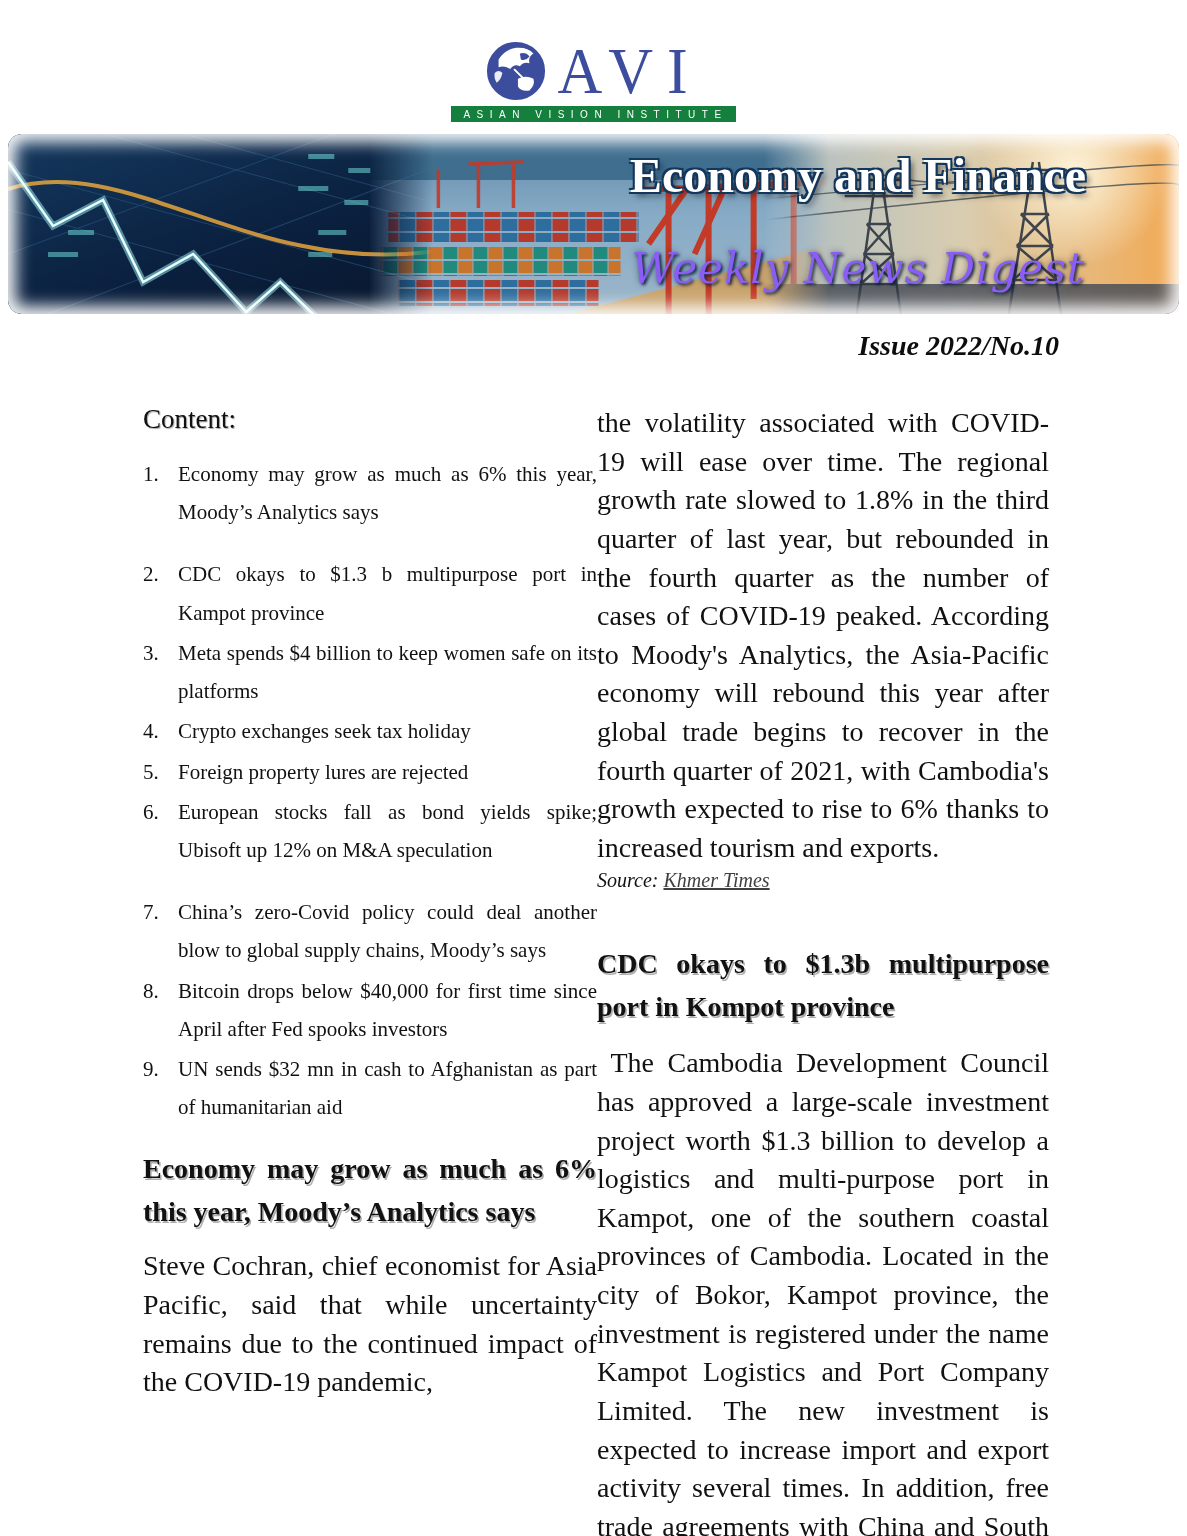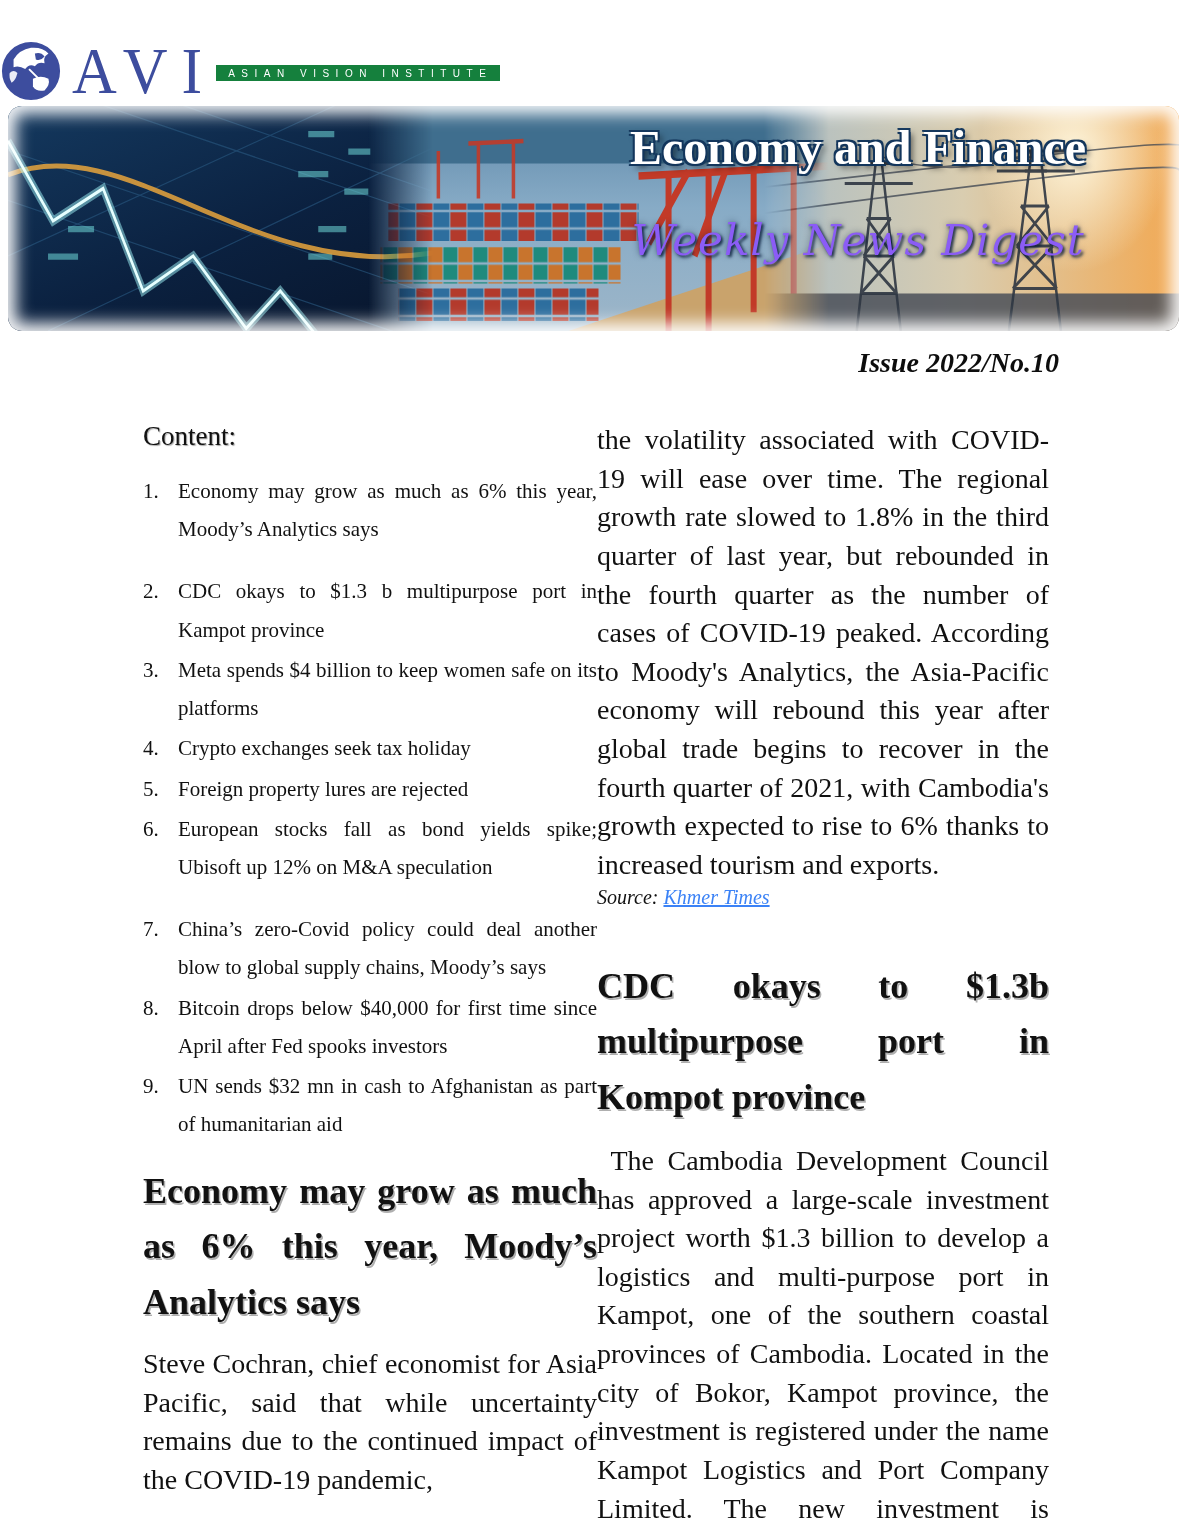--- a/index.html
+++ b/index.html
@@ -1,26 +1,26 @@
 <!DOCTYPE html>
 <html><head>
 <meta charset="utf-8">
 <style>
   html,body{margin:0;padding:0;background:#ffffff;}
   body{width:1187px;height:1536px;font-family:"Liberation Serif",serif;color:#111;overflow:hidden;}
 
   
-  .logo-wrap{display:flex;flex-direction:row;align-items:center;padding-top:40px;}
+  .logo-wrap{display:flex;flex-direction:column;align-items:center;padding-top:40px;}
   .logo-row{display:flex;align-items:center;gap:10px;}
   .globe{width:62px;height:62px;flex:none;}
   .avi-acronym{font-family:"Liberation Serif",serif;font-size:62px;color:#3d4d9e;letter-spacing:14px;font-weight:normal;line-height:1;transform:scaleY(1.05);}
   .logo-bar{background:#15803d;color:#fff;font-family:"Liberation Sans",sans-serif;font-size:10px;letter-spacing:6.5px;padding:3px 8px 2px 12px;margin-top:4px;white-space:nowrap;}
 
   
-  .banner{position:relative;margin:4px 8px 0 8px;height:225px;border-radius:14px;overflow:hidden;}
+  .banner{position:relative;margin:12px 8px 0 8px;height:180px;border-radius:14px;overflow:hidden;}
   .banner svg.scene{position:absolute;inset:0;width:100%;height:100%;display:block;}
   .banner-fade{position:absolute;inset:0;border-radius:14px;box-shadow:inset 0 0 16px 8px rgba(255,255,255,.95);pointer-events:none;}
   .banner-title{position:absolute;left:565px;top:14px;width:570px;text-align:center;font-size:48px;font-weight:bold;color:#fff;font-family:"Liberation Serif",serif;
     text-shadow:-2px -2px 0 #13365c,2px -2px 0 #13365c,-2px 2px 0 #13365c,2px 2px 0 #13365c,4px 4px 6px rgba(0,0,0,.55);}
   .banner-subtitle{position:absolute;left:590px;top:110px;width:520px;text-align:center;font-size:42px;font-style:italic;color:#8b5cf6;font-family:"DejaVu Serif",serif;letter-spacing:1px;
     text-shadow:2px 2px 3px rgba(8,28,58,.85),0 0 6px rgba(8,28,58,.5);}
 
   
   .issue{margin-top:16px;text-align:right;padding-right:128px;font-size:28px;font-weight:bold;font-style:italic;color:#0d0d0d;padding-left:11px;}
 
@@ -30,27 +30,27 @@
   .col-right{width:452px;flex:none;}
 
   .content-heading{font-size:27px;margin:0 0 20px 0;text-shadow:1px 1px 1px rgba(60,60,60,.45);}
 
   .toc{margin:0;}
   .toc-item{display:flex;font-size:21px;line-height:1.82;margin-bottom:2px;}
   .toc-item.gap-after{margin-bottom:24px;}
   .toc-num{width:35px;flex:none;}
   .toc-text{flex:1;text-align:justify;}
 
-  .article-title{font-size:36px;font-weight:bold;line-height:1.55;margin:20px 0 14px 0;text-align:justify;
+  .article-title{font-size:28px;font-weight:bold;line-height:1.55;margin:20px 0 14px 0;text-align:justify;
     text-shadow:1.5px 1.5px 0 rgba(110,110,110,.55);}
   .col-right .article-title{margin:50px 0 16px 0;}
   .para{font-size:28px;line-height:1.38;text-align:justify;margin:0;}
 
   .source-line{font-size:20px;font-style:italic;margin-top:1px;}
-  .source-link{color:#3b82f6;text-decoration:underline;cursor:pointer;}
+  .source-link{color:#404040;text-decoration:underline;cursor:pointer;}
 </style>
 </head>
 <body>
 
 <div class="logo-wrap">
   <div class="logo-row">
     <span class="globe">
       <svg viewBox="0 0 64 64" width="62" height="62">
         <circle cx="32" cy="32" r="29" fill="#3d4d9e"></circle>
         <path d="M14 20 Q20 10 32 8 Q44 7 50 14 Q44 18 46 24 Q40 22 36 27 Q30 24 26 30 Q20 26 14 28 Z" fill="#ffffff"></path>

